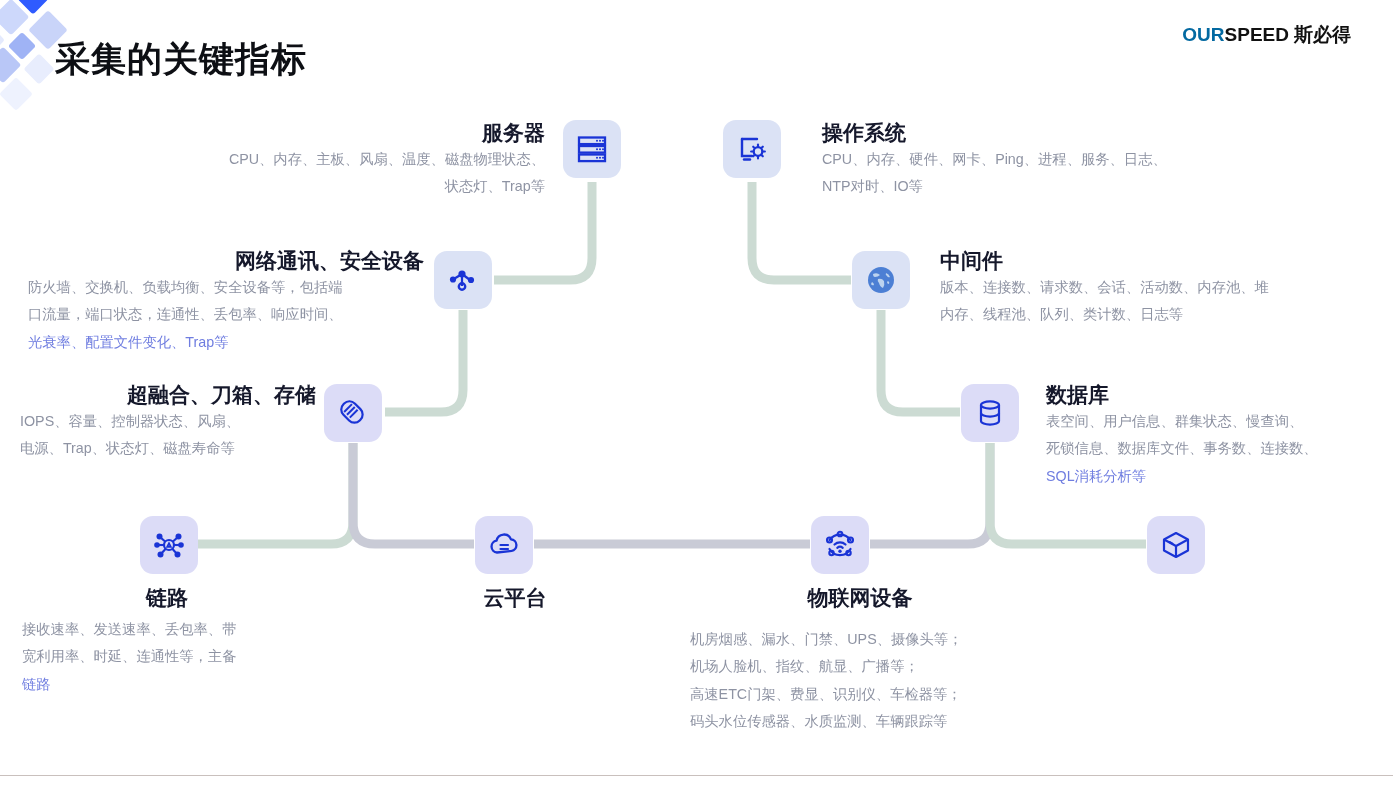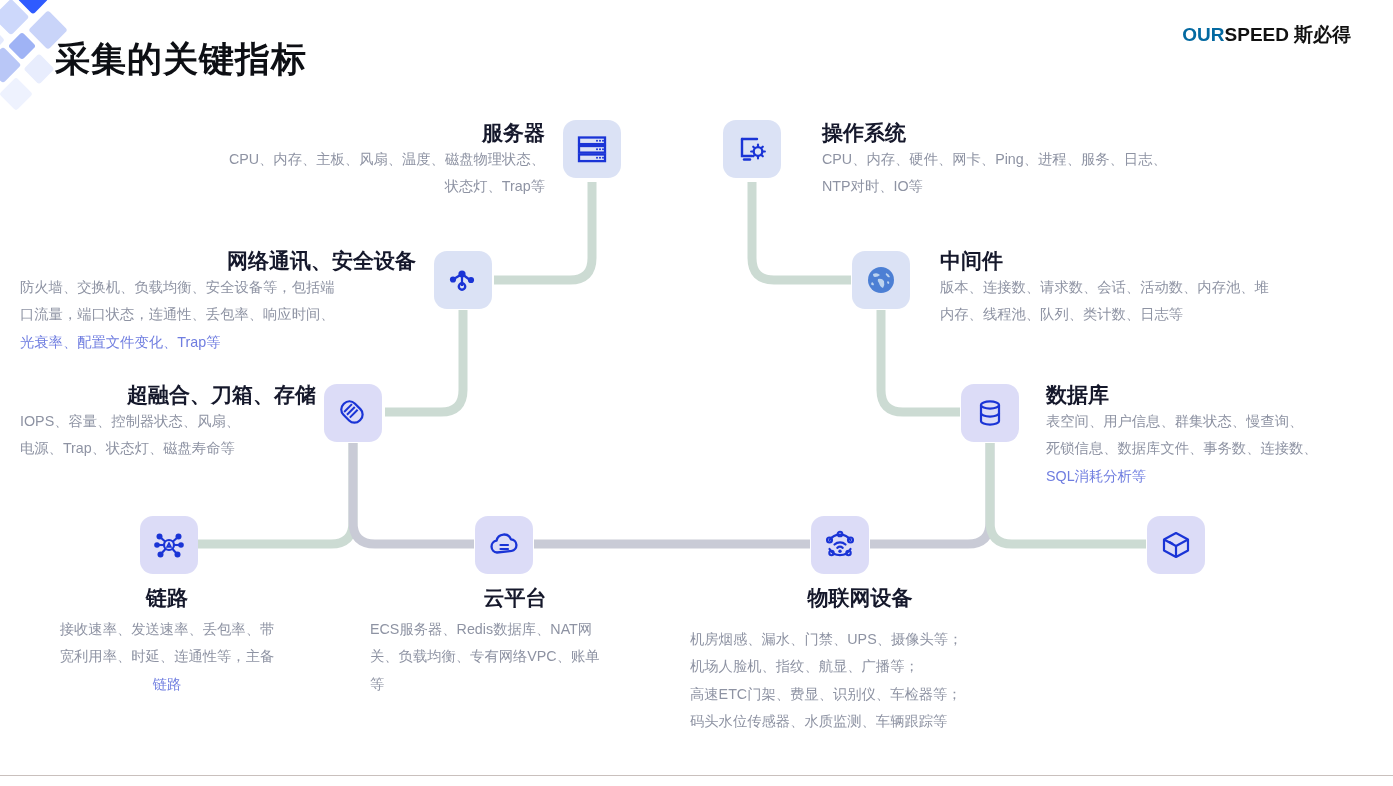--- a/index.html
+++ b/index.html
@@ -160,21 +160,21 @@
         <line x1="7" y1="16.5" x2="16" y2="11"></line>
         <line x1="16" y1="11" x2="24" y2="17"></line>
         <line x1="16" y1="11" x2="16" y2="23"></line>
       </g>
       <circle cx="7" cy="16.5" r="3.1" fill="#1a34d6"></circle>
       <circle cx="16" cy="11" r="3.6" fill="#1a34d6"></circle>
       <circle cx="25" cy="17" r="3.1" fill="#1a34d6"></circle>
       <circle cx="16" cy="23.5" r="3.2" fill="none" stroke="#1a34d6" stroke-width="2.4"></circle>
     </svg>
   </div>
-  <div class="blk rt" style="left:20px; top:248px; width:396px;">
+  <div class="blk rt" style="left:28px; top:248px; width:396px;">
     <h3>网络通讯、安全设备</h3>
     <p style="text-align:left;">
       <span>防火墙、交换机、负载均衡、安全设备等，包括端</span><br>
       <span>口流量，端口状态，连通性、丢包率、响应时间、</span><br>
       <span class="hl">光衰率、配置文件变化、Trap等</span>
     </p>
   </div>
 
   <div class="tile" style="left:852px; top:251px;">
     <svg width="32" height="32" viewBox="0 0 32 32">
@@ -247,41 +247,36 @@
           <circle cx="29" cy="17" r="2.8"></circle>
         <circle cx="8.5" cy="26.5" r="3"></circle>
           <circle cx="25.5" cy="26.5" r="3"></circle>
       </g>
       <circle cx="17" cy="17" r="5" fill="#dcdcf7" stroke="#1a34d6" stroke-width="2.2"></circle>
       <path d="M14.8,19 L17,14.6 L19.2,19 Z M15.4,17.8 L18.6,17.8" fill="none" stroke="#1a34d6" stroke-width="1.3"></path>
     </svg>
   </div>
   <div class="blk ct" style="left:22px; top:585px; width:290px;">
     <h3 style="text-align:center;">链路</h3>
-    <p style="margin-top:5px;text-align:center;">
+    <p style="margin-top:5px;">
       <span>接收速率、发送速率、丢包率、带</span><br>
       <span>宽利用率、时延、连通性等，主备</span><br>
       <span class="hl">链路</span>
     </p>
   </div>
 
   <div class="tile lav" style="left:475px; top:516px;">
     <svg width="34" height="34" viewBox="0 0 34 34">
       <path d="M10,24.5 a6,6 0 0 1 -0.4,-11.9 a7.5,7.5 0 0 1 14.4,-1.2 a5.8,5.8 0 0 1 0.6,11.5 Z" fill="none" stroke="#1a34d6" stroke-width="2.3" stroke-linejoin="round"></path>
       <line x1="13.5" y1="17" x2="21" y2="17" stroke="#1a34d6" stroke-width="2.2" stroke-linecap="round"></line>
       <line x1="13.5" y1="21" x2="21" y2="21" stroke="#1a34d6" stroke-width="2.2" stroke-linecap="round"></line>
     </svg>
   </div>
   <div class="blk ct" style="left:370px; top:585px; width:290px;">
     <h3 style="text-align:center;">云平台</h3>
-    <p style="margin-top:5px;">
-      <span>ECS服务器、Redis数据库、NAT网</span><br>
-      <span>关、负载均衡、专有网络VPC、账单</span><br>
-      <span>等</span>
-    </p>
   </div>
 
   <div class="tile lav" style="left:811px; top:516px;">
     <svg width="34" height="34" viewBox="0 0 34 34">
       <path d="M6.5,12 a13,13 0 0 1 21,0" fill="none" stroke="#1a34d6" stroke-width="2.2" stroke-linecap="round"></path>
       <path d="M6.5,12 a12,12 0 0 0 21,0" fill="none" stroke="#1a34d6" stroke-width="2.2" stroke-linecap="round" transform="translate(0,9)"></path>
       <path d="M11.5,16.5 a8,8 0 0 1 11,0" fill="none" stroke="#1a34d6" stroke-width="2.2" stroke-linecap="round"></path>
       <path d="M14.3,19.8 a4.3,4.3 0 0 1 5.4,0" fill="none" stroke="#1a34d6" stroke-width="2.2" stroke-linecap="round"></path>
       <circle cx="17" cy="23.2" r="1.7" fill="#1a34d6"></circle>
       <circle cx="6.5" cy="12" r="2.5" fill="none" stroke="#1a34d6" stroke-width="2.1"></circle>

